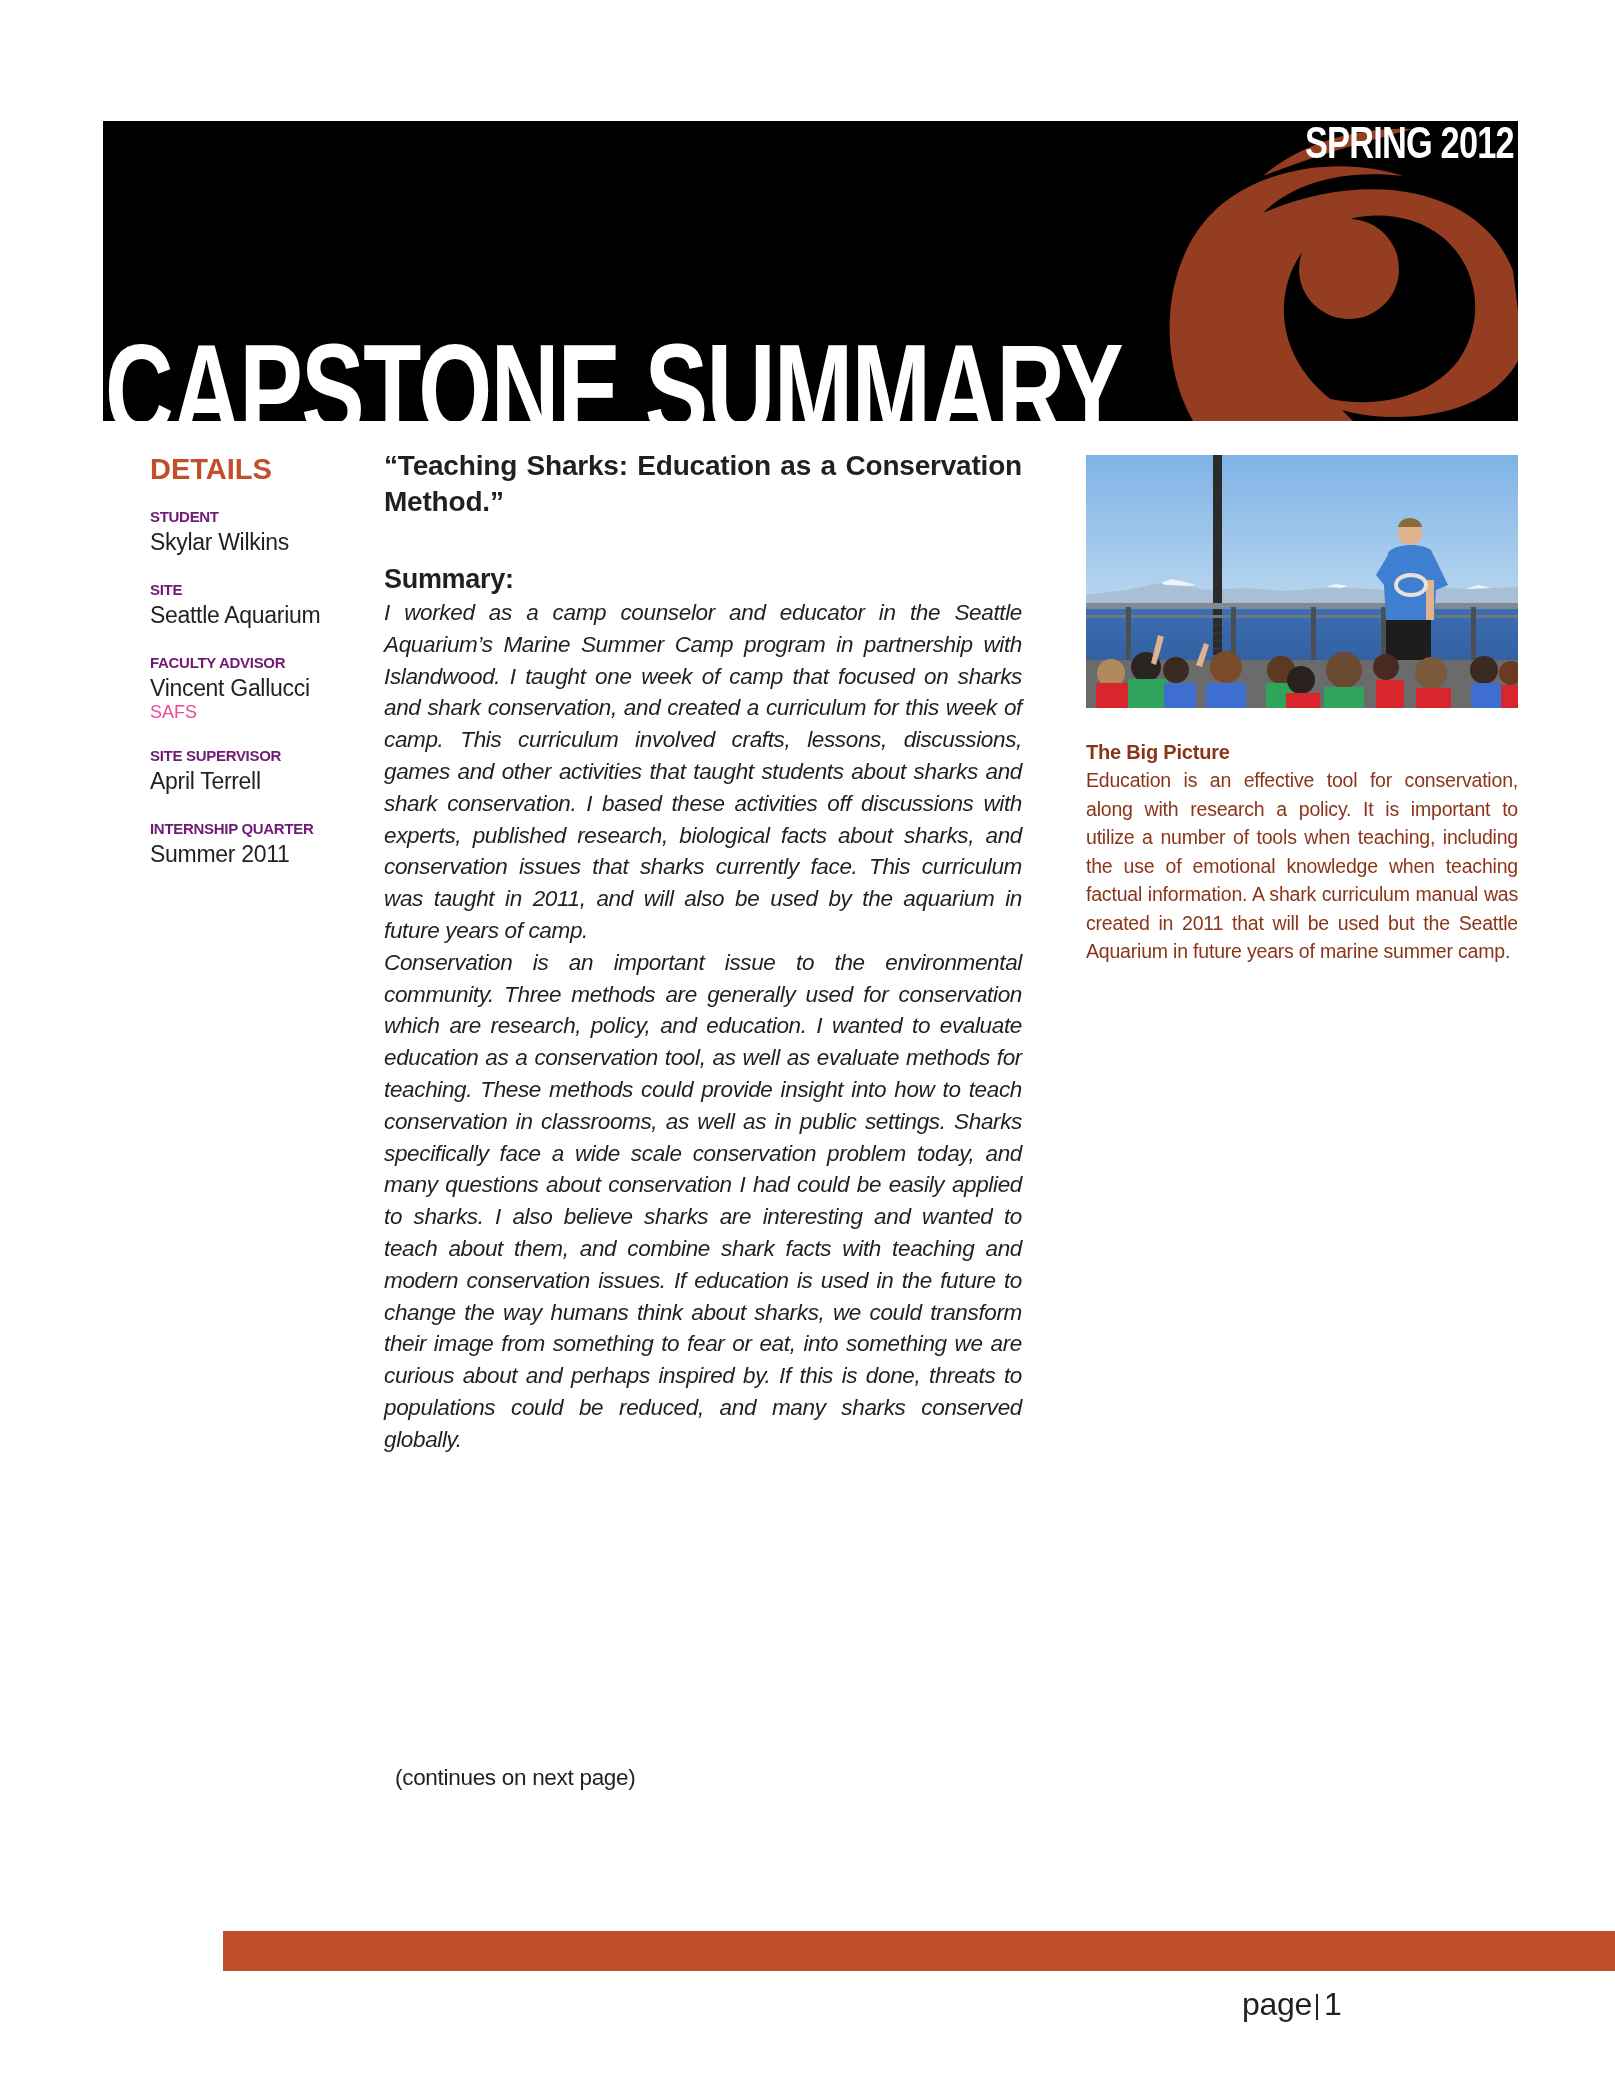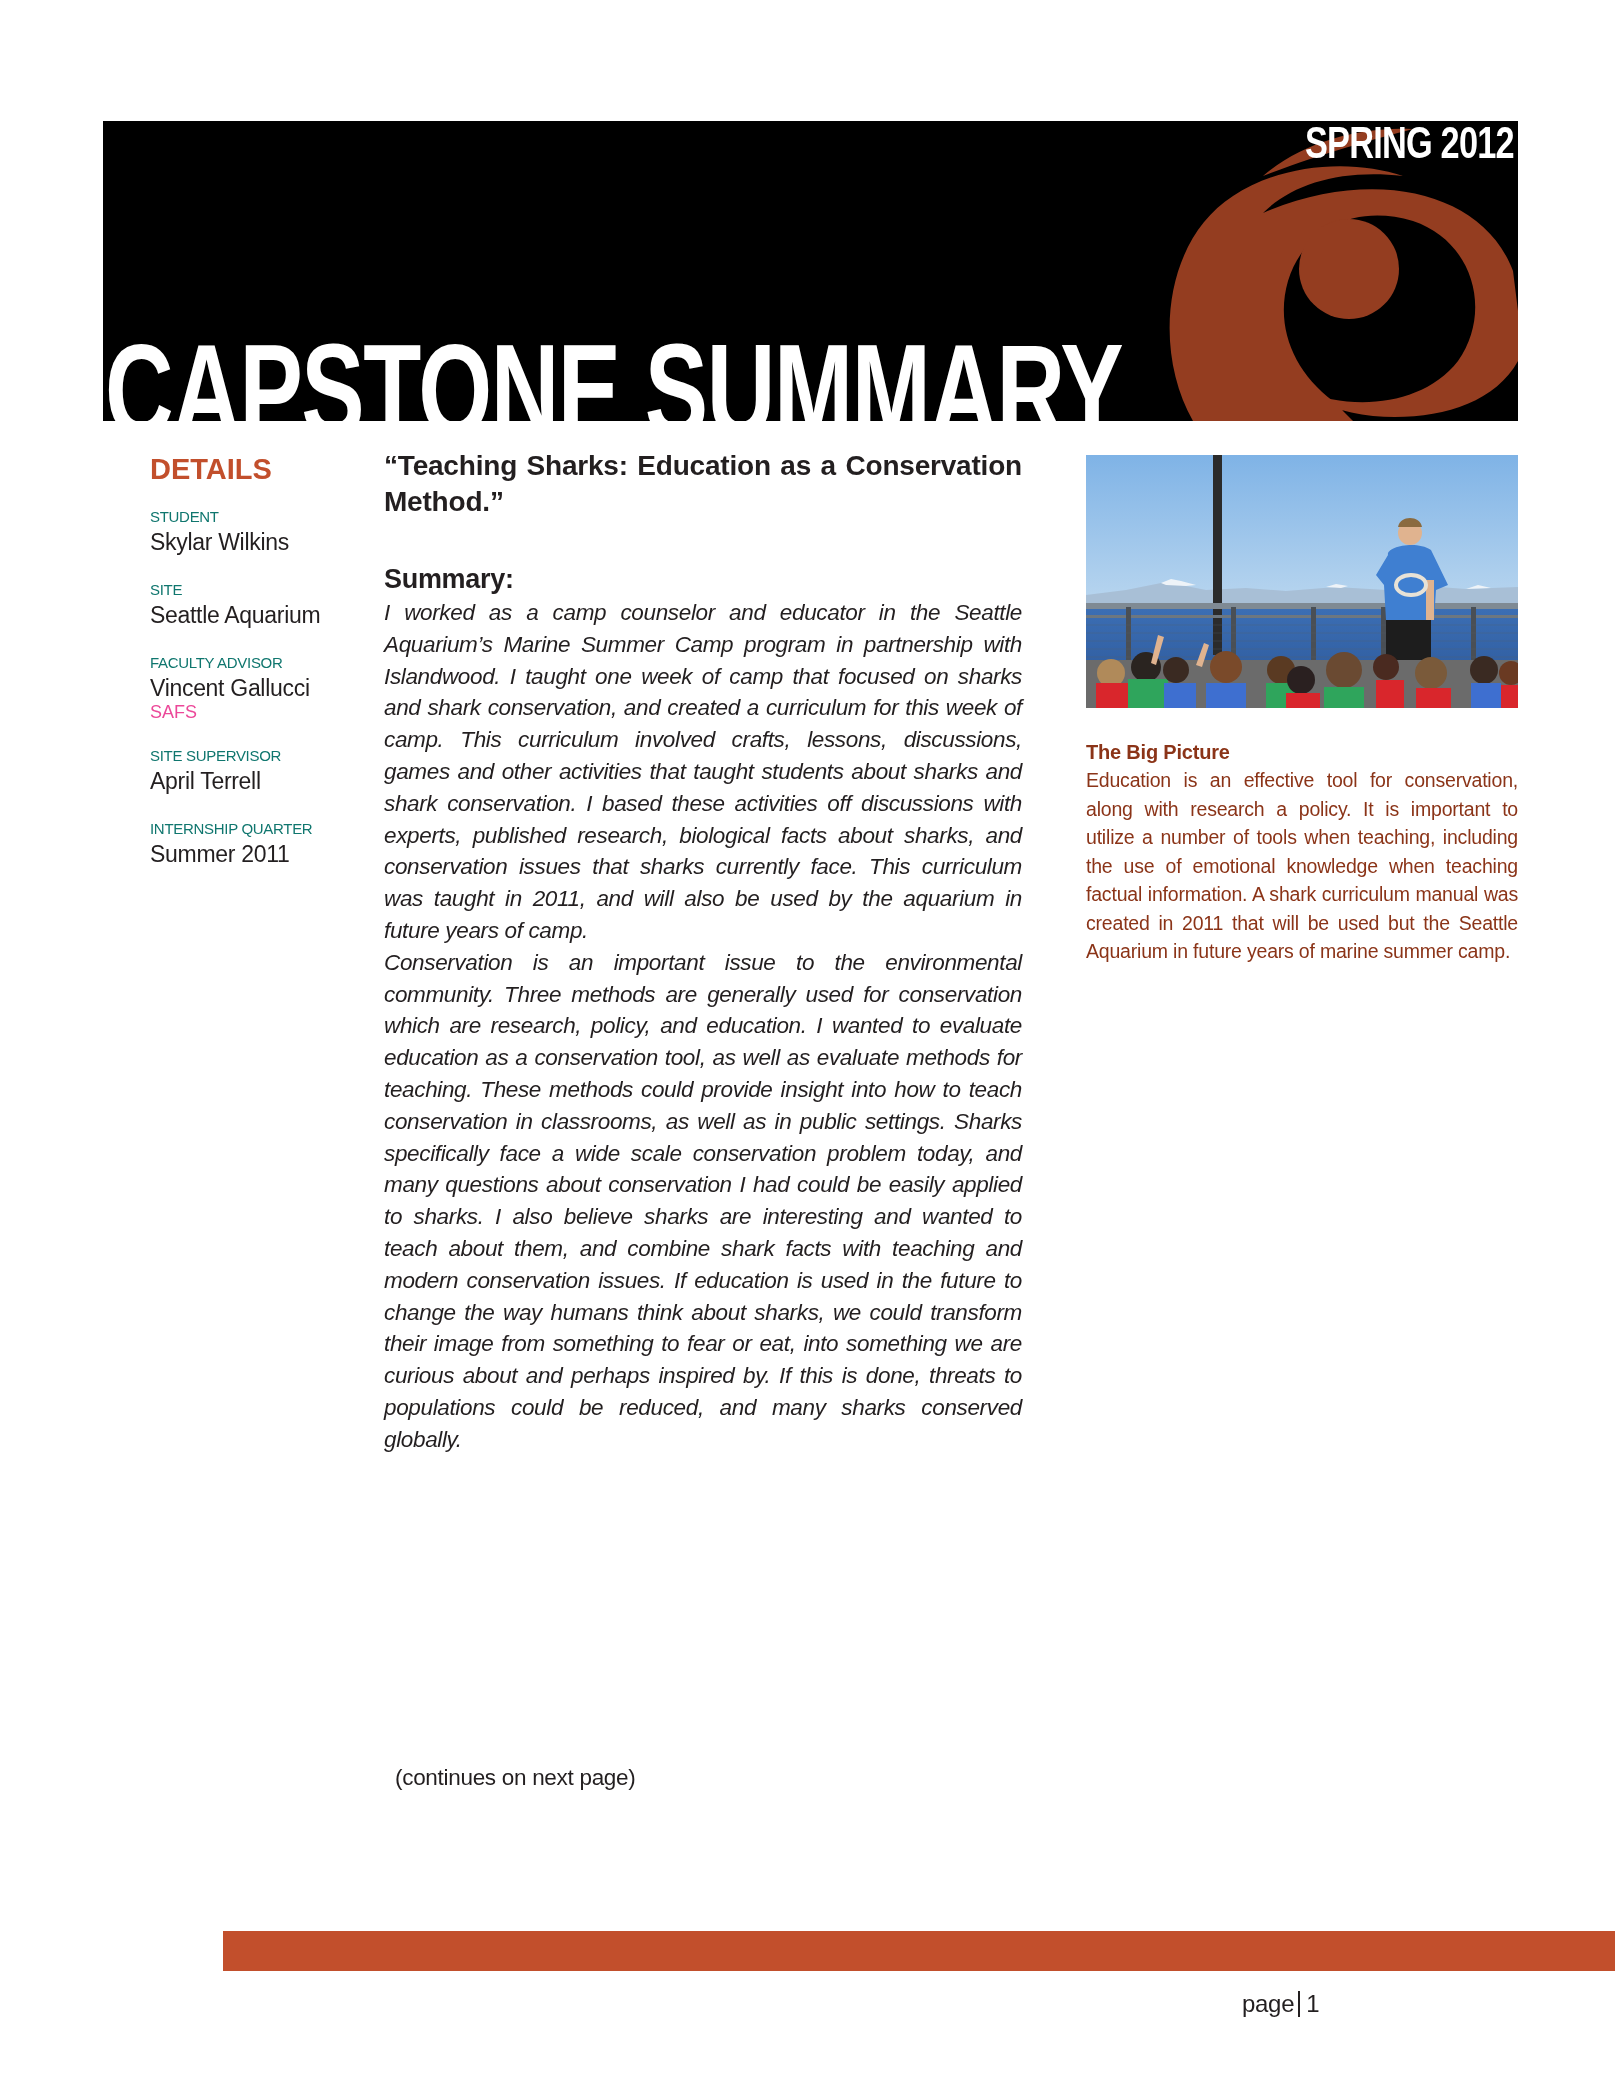--- a/index.html
+++ b/index.html
@@ -14,41 +14,41 @@
             font-size: 44px; line-height: 44px; letter-spacing: -1px;
             transform: scaleX(0.78); transform-origin: right top; }
   .page-title { position: absolute; left: 2px; top: 204px; color: #ffffff;
                 font-family: "Liberation Sans", sans-serif; font-weight: bold;
                 font-size: 132px; line-height: 132px; letter-spacing: -2px; white-space: nowrap;
                 transform: scaleX(0.72); transform-origin: left top; }
 
   .details { position: absolute; left: 150px; top: 451px; width: 220px; text-align: left; }
   .details-heading { color: #c24f2c; font-weight: bold; font-size: 29px; line-height: 36px; margin: 0 0 20px 0; }
   .detail-item { margin-bottom: 23px; }
-  .detail-label { font-weight: normal; font-size: 15px; line-height: 20px; letter-spacing: -0.3px; color: #0f766e; }
+  .detail-label { font-weight: bold; font-size: 15px; line-height: 20px; letter-spacing: -0.3px; color: #701a75; }
   .detail-value { font-size: 23px; line-height: 30px; color: #231f20; letter-spacing: -0.3px; }
   .detail-sub { font-size: 18px; line-height: 22px; color: #ec4899; margin-top: -2px; }
 
   .main { position: absolute; left: 384px; top: 448px; width: 638px; }
   .article-title { font-weight: bold; font-size: 28px; line-height: 36px; margin: 0; letter-spacing: -0.2px; text-align: justify; }
   .section-heading { font-weight: bold; font-size: 27px; line-height: 36px; margin: 0; letter-spacing: -0.3px; }
   .h-summary { margin-top: 41px; }
   .p1 { margin-top: 38px; }
   .h-why { margin-top: 36px; }
   .p2 { margin-top: 35px; }
   .body-text { font-size: 22.5px; line-height: 31.8px; text-align: justify; margin: 0; letter-spacing: -0.35px; font-style: italic; }
   .continues { position: absolute; left: 395px; top: 1762px; font-size: 22.5px; line-height: 32px; letter-spacing: -0.3px; }
 
   .photo { position: absolute; left: 1086px; top: 455px; width: 432px; height: 253px; overflow: hidden; }
   .side-box { position: absolute; left: 1086px; top: 738px; width: 432px; color: #8b3418; }
   .side-title { font-weight: bold; font-size: 20px; line-height: 28px; margin: 0; letter-spacing: -0.2px; }
   .side-text { font-size: 19.5px; line-height: 28.5px; text-align: justify; margin: 0; letter-spacing: -0.2px; }
 
   .footer-bar { position: absolute; left: 223px; top: 1931px; width: 1392px; height: 40px; background: #c24f2c; }
-  .page-num { position: absolute; left: 1242px; top: 1988px; font-size: 24px; line-height: 32px; color: #231f20; letter-spacing: -0.3px; }
+  .page-num { position: absolute; left: 1242px; top: 1988px; font-size: 32px; line-height: 32px; color: #231f20; letter-spacing: -0.3px; }
   .page-num .sep { display: inline-block; width: 2px; height: 26px; background: #231f20; vertical-align: -5px; margin: 0 6px 0 4px; }
 </style>
 </head>
 <body>
 
 <div class="banner">
   <svg class="swirl" width="1415" height="300" viewBox="0 0 1415 300">
 
     <path fill="#943d20" d="M1090,300 C1050,230 1060,120 1130,75 C1180,42 1250,38 1300,55
              C1240,48 1190,62 1160,92 C1270,45 1380,70 1410,150 L1415,190 L1415,240

